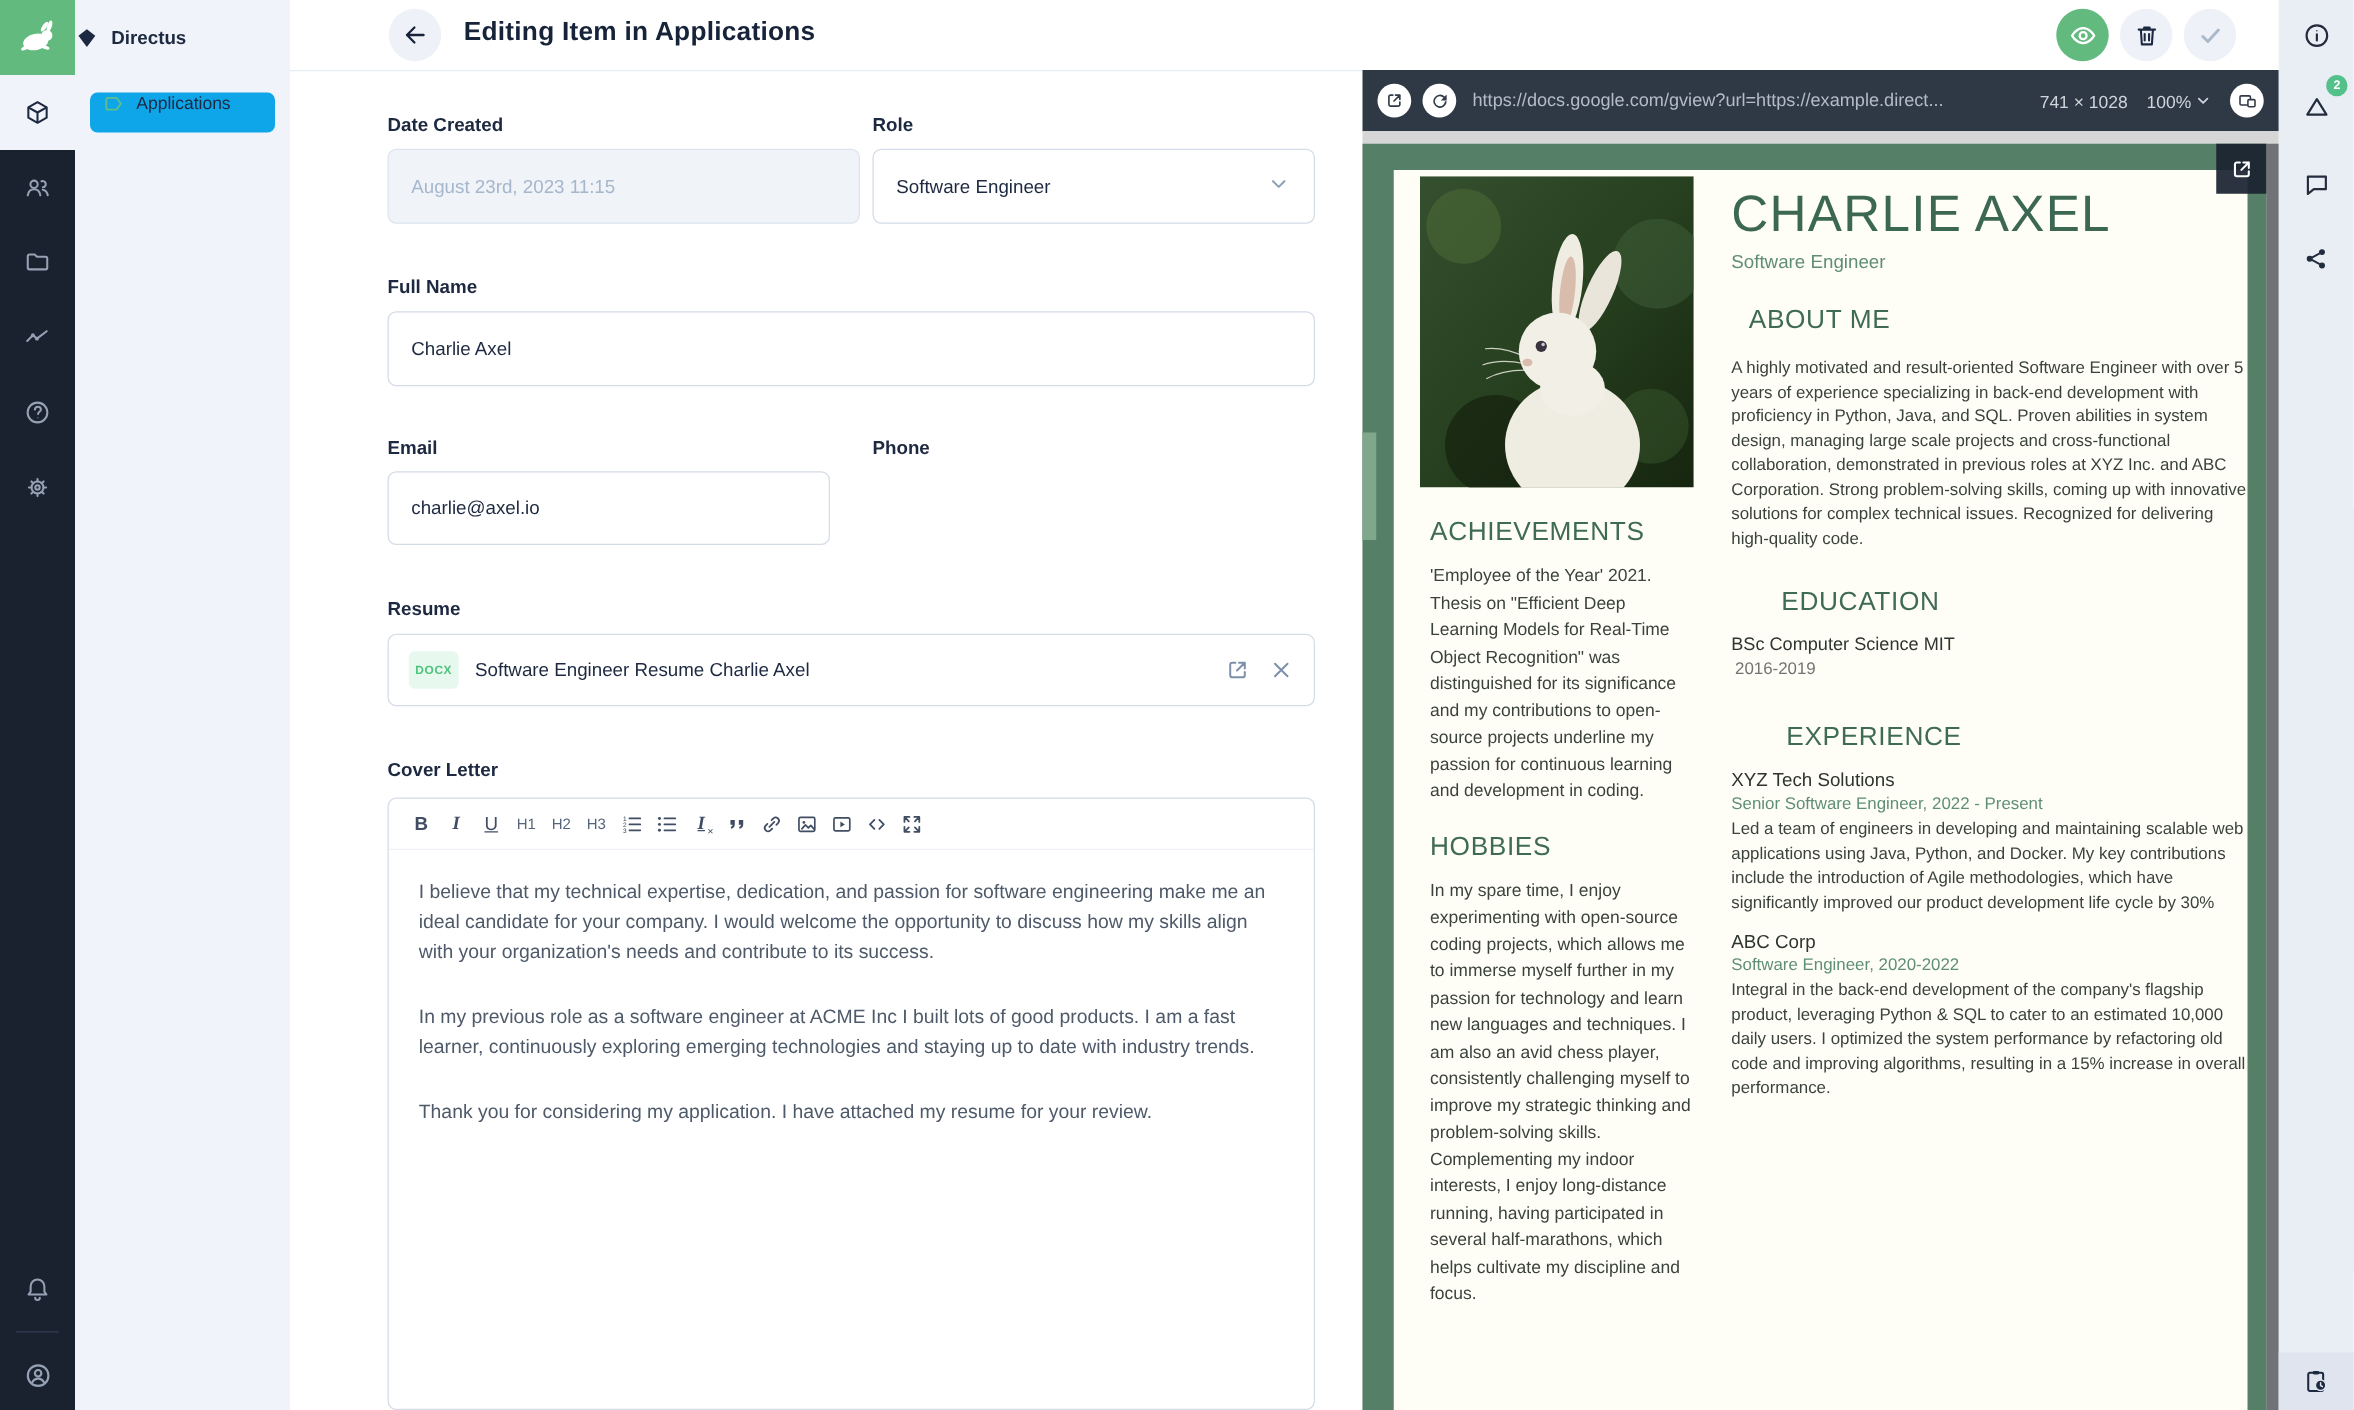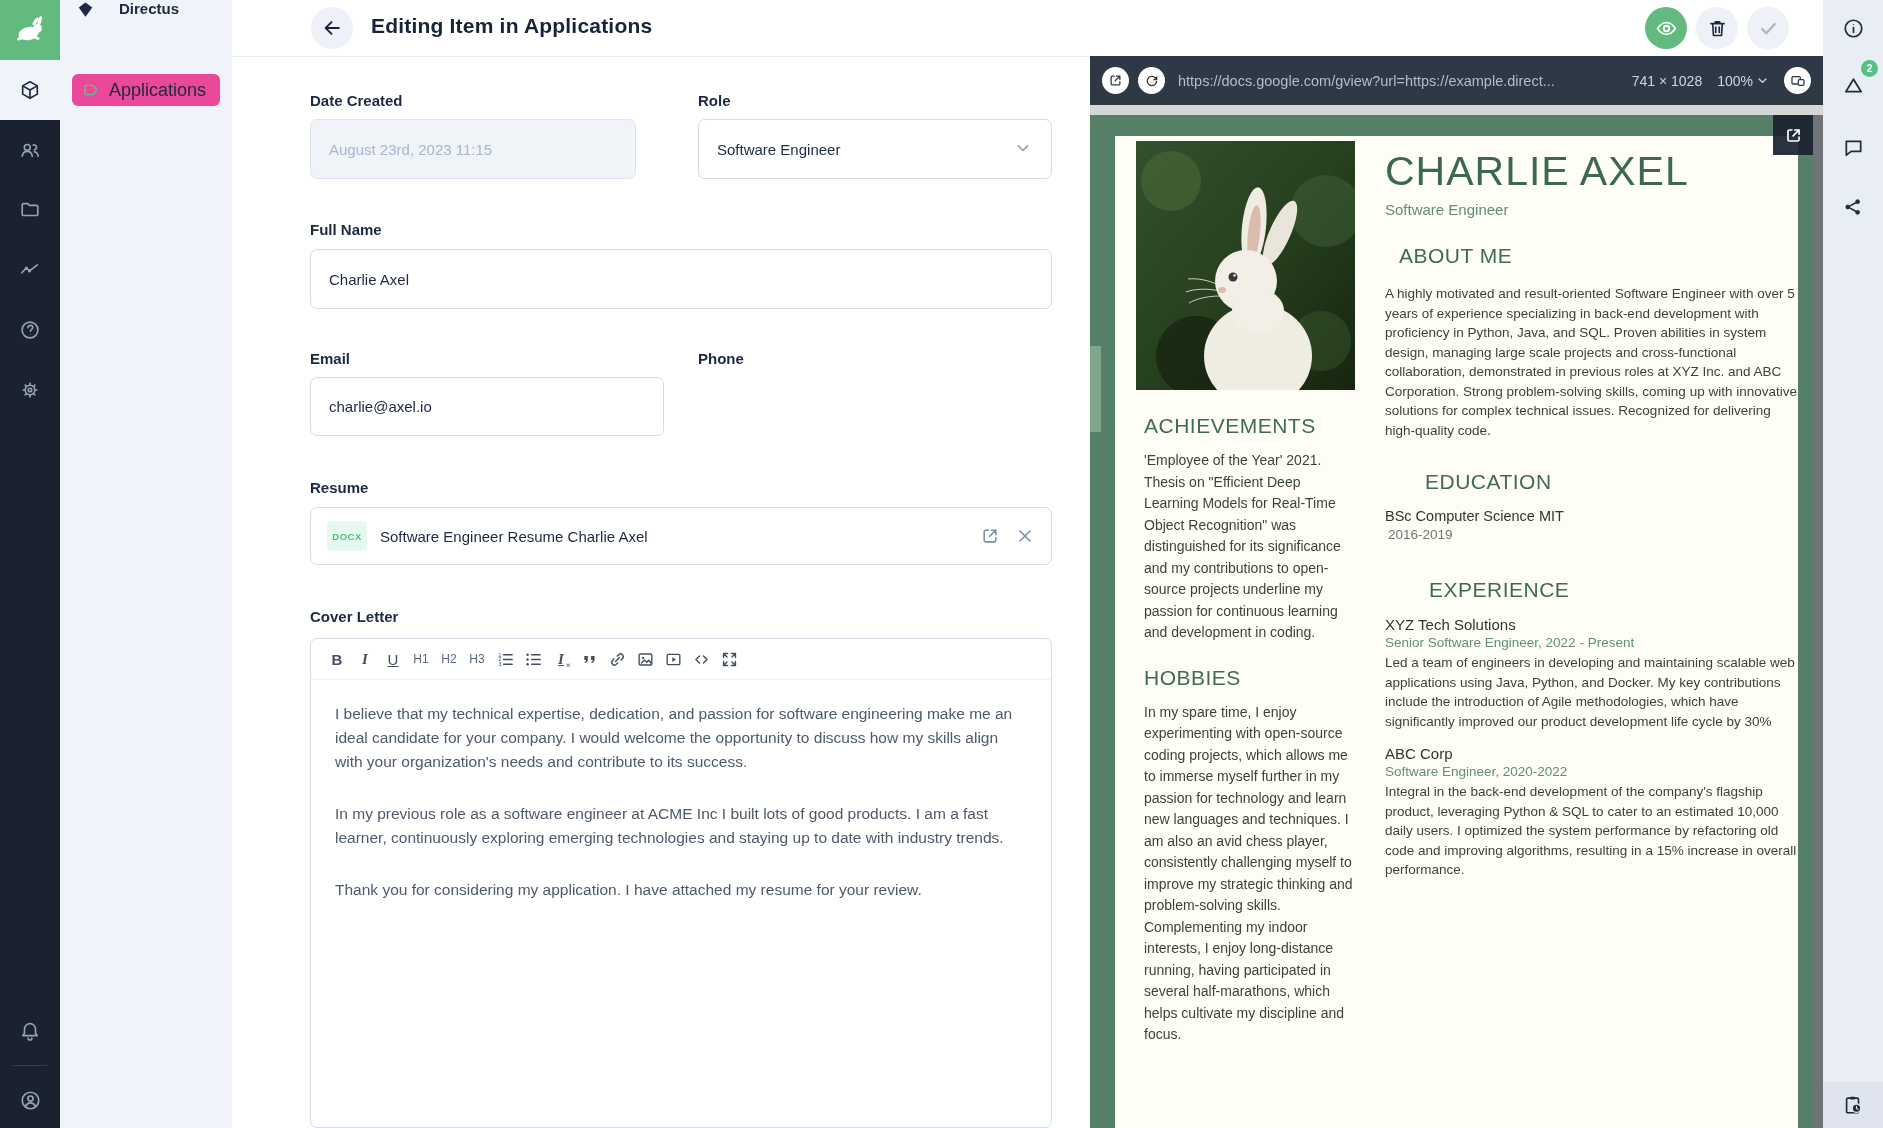--- a/index.html
+++ b/index.html
@@ -11,22 +11,22 @@
   .logo{width:60px;height:60px;background:#62ba7e;display:flex;align-items:center;justify-content:center;flex:none}
   .mod{width:60px;height:60px;display:flex;align-items:center;justify-content:center;color:#96a1b3;flex:none}
   .mod.active{background:#f0f3f9;color:#1d2940}
   .mod svg,.rb-btn svg{display:block}
   .mbar-bottom{margin-top:auto;width:60px;display:flex;flex-direction:column;align-items:center}
   .mbar-div{width:34px;height:1px;background:#333e52;margin:6px 0}
   .mbar-bottom .mod{height:56px}
 
   
   .nav-panel{position:absolute;left:60px;top:0;width:172px;height:100%;background:#f0f3f9;z-index:4}
-  .project-row{height:60px;display:flex;align-items:flex-start;gap:24px;padding-left:16px;color:#1d2940;font-size:15px;font-weight:bold}
-  .collection-item{margin:14px 12px 0;height:32px;background:#ec4899;border-radius:6px;display:flex;align-items:center;gap:9px;padding:0 10px;font-size:18px;color:#1d2940;cursor:pointer}
+  .project-row{height:60px;display:flex;align-items:center;gap:10px;color:#1d2940;font-size:15px;font-weight:bold}
+  .collection-item{margin:14px 12px 0;height:32px;background:#0ea5e9;border-radius:6px;display:flex;gap:9px;padding:0 10px;font-size:14px;color:#1d2940;cursor:pointer}
 
   
   .main-header{position:absolute;left:232px;top:0;width:1591px;height:56px;background:#fff;display:flex;align-items:center;z-index:3}
   .back-btn{position:absolute;left:79px;top:7px;width:42px;height:42px;border-radius:50%;background:#eef1f7;display:flex;align-items:center;justify-content:center;cursor:pointer}
   .page-title{position:absolute;left:139px;top:14px;font-size:21px;font-weight:bold;color:#172339;letter-spacing:.2px}
   .hdr-actions{position:absolute;right:34px;top:7px;display:flex;gap:9px}
   .circle-btn{width:42px;height:42px;border-radius:50%;background:#eef1f7;display:flex;align-items:center;justify-content:center;cursor:pointer}
   .circle-btn.green{background:#62ba7e}
   .header-line{position:absolute;left:232px;top:56px;width:858px;height:1px;background:#e7ecf3;z-index:3}
 
@@ -202,21 +202,21 @@
         <svg width="23" height="23" viewBox="0 0 24 24" fill="none" stroke="#aab8ca" stroke-width="2.4" stroke-linecap="round" stroke-linejoin="round">
             <path d="M5.5 12.7l4.2 4.2 8.8-9.6"></path>
           </svg>
       </div>
     </div>
   </div>
   <div class="header-line"></div>
 
   <div class="form-area">
     <div class="f-label" style="left:78px;top:35px">Date Created</div>
-    <div class="f-input disabled" style="left:78px;top:62px;width:326px;height:60px">
+    <div class="f-input disabled" style="left:78px;top:62px;width:378px;height:60px">
       <span>August 23rd, 2023 11:15</span>
     </div>
 
     <div class="f-label" style="left:466px;top:35px">Role</div>
     <div class="f-input f-select" style="left:466px;top:62px;width:354px;height:60px">
       <span>Software Engineer</span>
       <span class="chev"><svg width="20" height="20" viewBox="0 0 24 24" fill="none" stroke="currentColor" stroke-width="2" stroke-linecap="round" stroke-linejoin="round">
             <path d="M6.5 9.5 12 15l5.5-5.5"></path>
           </svg></span>
     </div>

